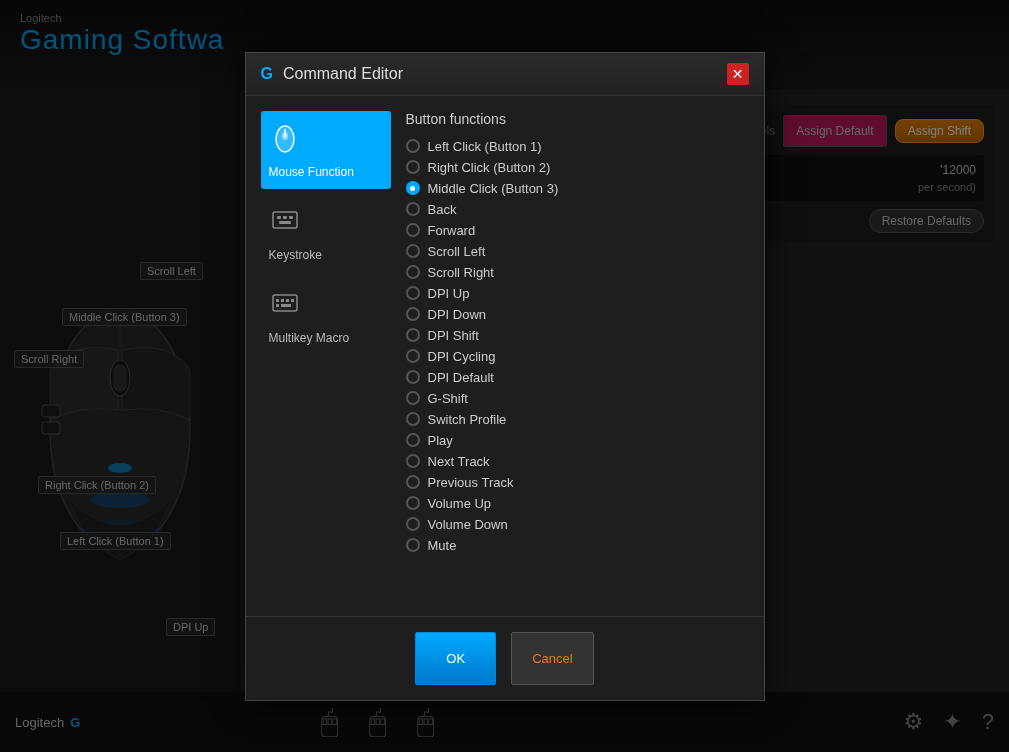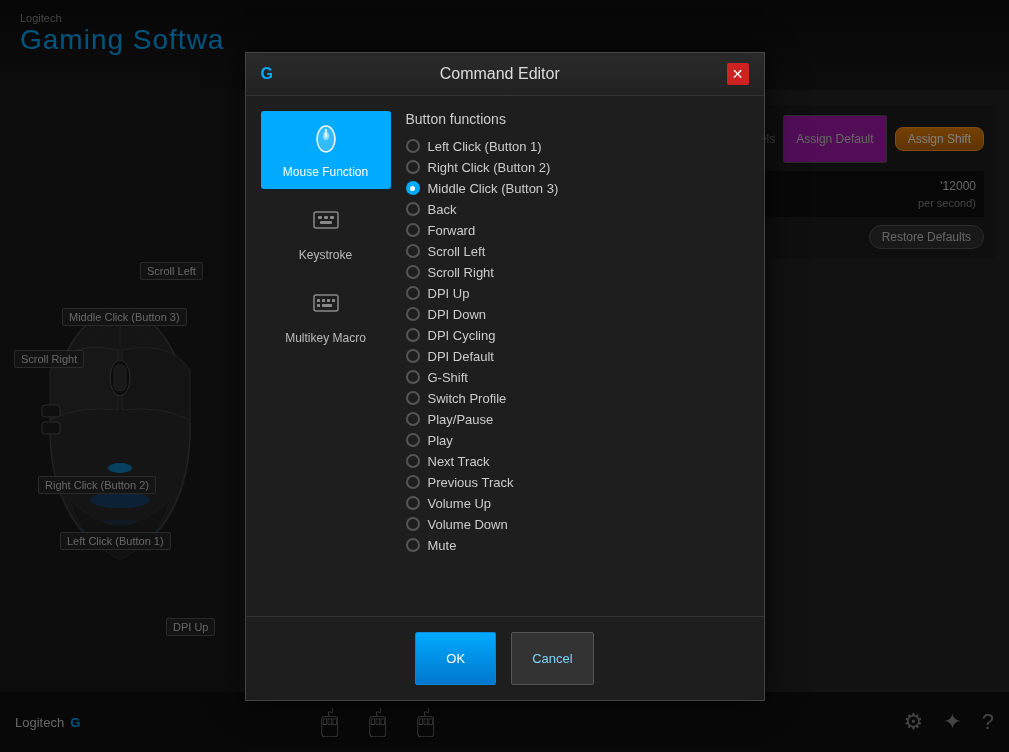--- a/index.html
+++ b/index.html
@@ -78,24 +78,24 @@
 
     .panel-row {
       display: flex;
       align-items: center;
       justify-content: flex-end;
       gap: 8px;
       margin-bottom: 8px;
     }
 
     .btn-assign-default {
-      background: #a21caf;
+      background: #be185d;
       color: #ccc;
       border: 1px solid #555;
-      padding: 16px 12px;
+      padding: 8px 12px;
       font-size: 12px;
       cursor: pointer;
       border-radius: 2px;
     }
 
     .btn-assign-shift {
       background: linear-gradient(180deg, #e8820c 0%, #c06800 100%);
       color: white;
       border: 1px solid #ff9922;
       padding: 4px 12px;
@@ -224,21 +224,21 @@
     .modal-logo {
       color: #00aaff;
       font-size: 16px;
       font-weight: bold;
     }
 
     .modal-title {
       color: #ddd;
       font-size: 16px;
       flex: 1;
-      text-align: center;
+      text-align: left;
     }
 
     .modal-close {
       background: #cc2222;
       color: white;
       border: none;
       width: 22px; height: 22px;
       font-size: 14px;
       cursor: pointer;
       display: flex; align-items: center; justify-content: center;
@@ -256,21 +256,20 @@
     .modal-sidebar {
       width: 130px;
       display: flex;
       flex-direction: column;
       gap: 5px;
     }
 
     .sidebar-item {
       display: flex;
       flex-direction: column;
-      align-items: center;
       padding: 10px 8px;
       cursor: pointer;
       border-radius: 3px;
       color: #bbb;
       font-size: 12px;
       gap: 6px;
     }
 
     .sidebar-item.active {
       background: #00aaff;
@@ -346,21 +345,21 @@
       color: white;
       border: 1px solid #0088dd;
       padding: 10px 30px;
       font-size: 13px;
       cursor: pointer;
       border-radius: 2px;
     }
 
     .btn-cancel {
       background: #333;
-      color: #7dd3fc;
+      color: #f97316;
       border: 1px solid #555;
       padding: 18px 20px;
       font-size: 13px;
       cursor: pointer;
       border-radius: 2px;
     }
 
     
     .lbl-scroll-left { top: 172px; left: 140px; }
     .lbl-scroll-right { top: 260px; left: 14px; }
@@ -557,37 +556,37 @@
               <div class="radio-item">
                 <div class="radio-circle"></div>
                 <span class="radio-label">DPI Up</span>
               </div>
               <div class="radio-item">
                 <div class="radio-circle"></div>
                 <span class="radio-label">DPI Down</span>
               </div>
               <div class="radio-item">
                 <div class="radio-circle"></div>
+                <span class="radio-label">DPI Shift</span>
+              </div>
+              <div class="radio-item">
+                <div class="radio-circle"></div>
                 <span class="radio-label">DPI Cycling</span>
               </div>
               <div class="radio-item">
                 <div class="radio-circle"></div>
                 <span class="radio-label">DPI Default</span>
               </div>
               <div class="radio-item">
                 <div class="radio-circle"></div>
                 <span class="radio-label">G-Shift</span>
               </div>
               <div class="radio-item">
                 <div class="radio-circle"></div>
                 <span class="radio-label">Switch Profile</span>
-              </div>
-              <div class="radio-item">
-                <div class="radio-circle"></div>
-                <span class="radio-label">Play/Pause</span>
               </div>
               <div class="radio-item">
                 <div class="radio-circle"></div>
                 <span class="radio-label">Play</span>
               </div>
               <div class="radio-item">
                 <div class="radio-circle"></div>
                 <span class="radio-label">Next Track</span>
               </div>
               <div class="radio-item">

